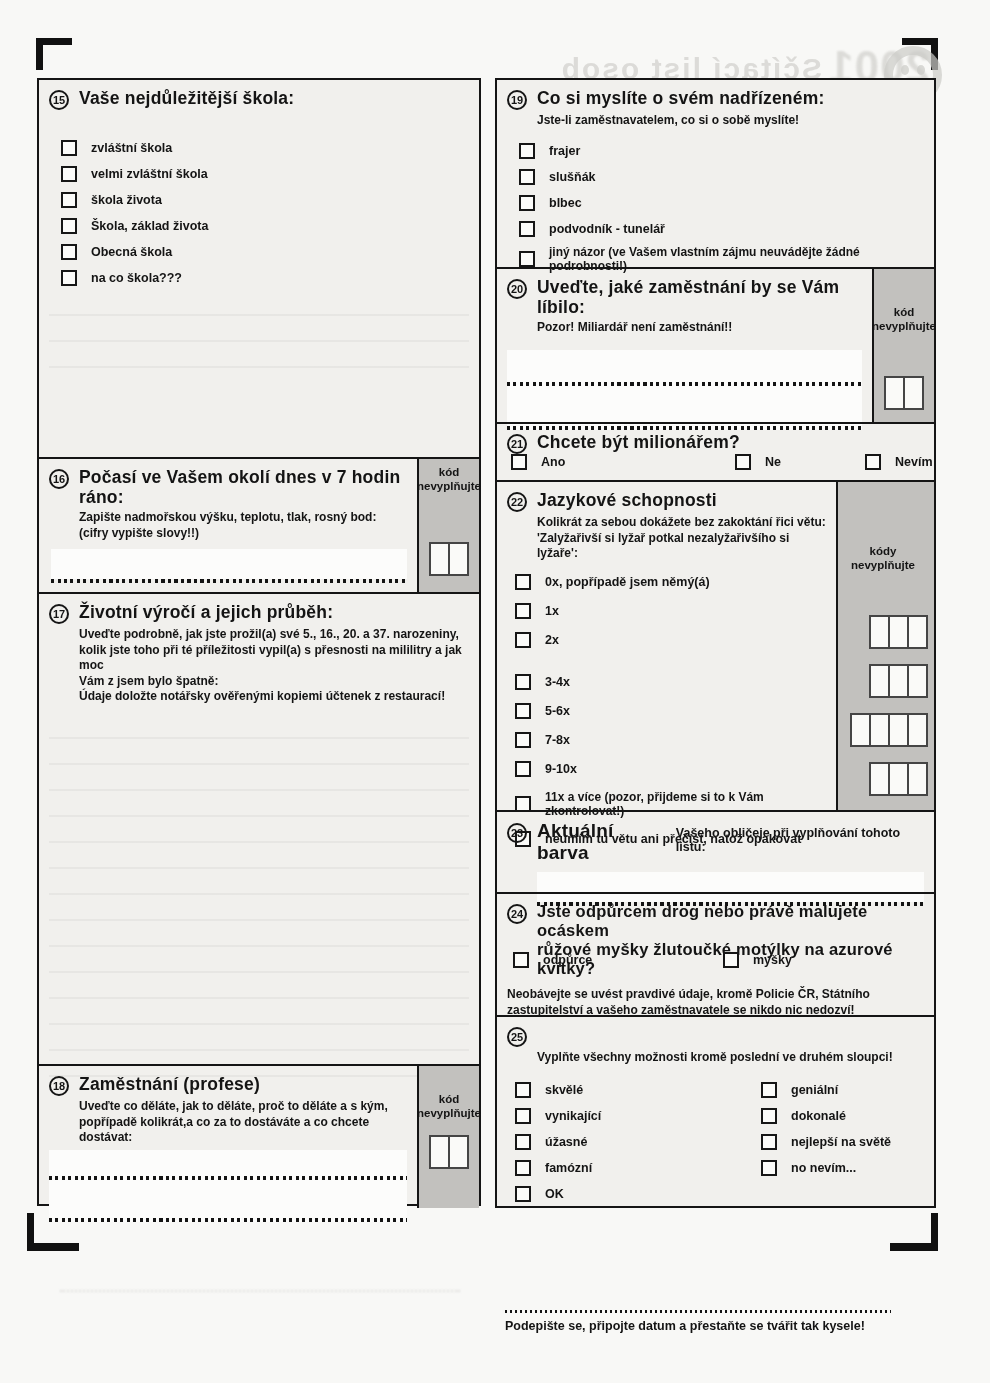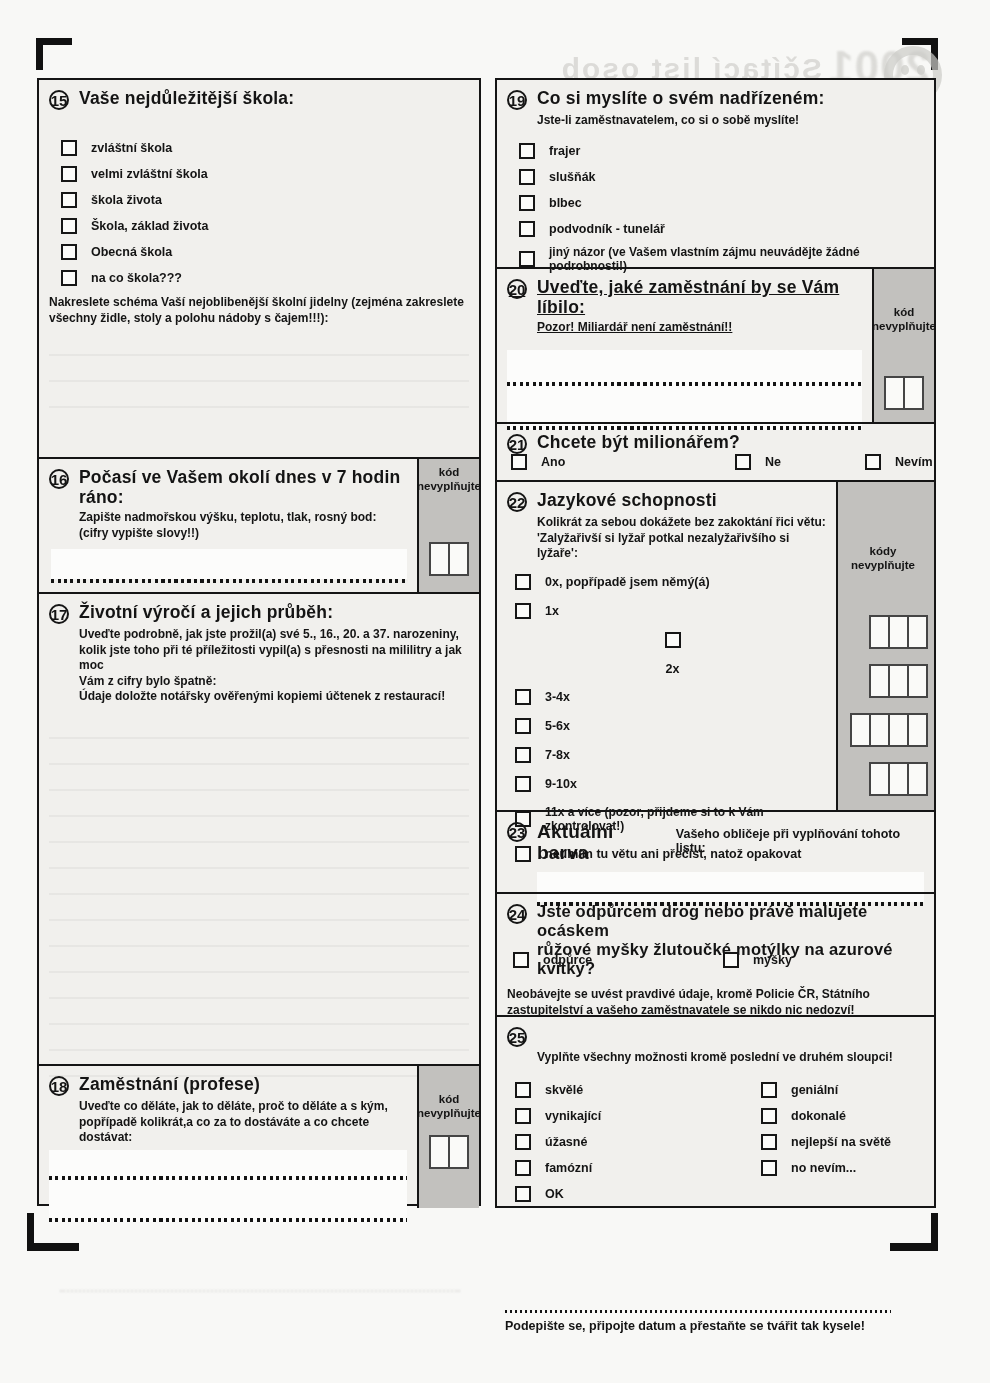--- a/index.html
+++ b/index.html
@@ -57,21 +57,21 @@
   .col-left  { left:37px;  top:78px; width:444px; height:1128px; }
   .col-right { left:495px; top:78px; width:441px; height:1130px; }
 
   .section { position:relative; border-top:2px solid #151515; padding:8px 10px; width:100%; }
   .section:first-child { border-top:none; }
 
   .qhead { display:flex; align-items:flex-start; gap:10px; }
   .qnum {
     flex:none; width:20px; height:20px; border:2px solid #151515; border-radius:50%;
     display:inline-flex; align-items:center; justify-content:center;
-    font-size:15px; margin-top:2px; background:transparent;
+    font-size:11px; margin-top:2px; background:transparent;
   }
   .qtitle { font-size:17.5px; line-height:1.15; letter-spacing:.2px; }
   .qsub   { font-size:12px; line-height:1.3; margin-left:30px; margin-top:3px; }
   .note   { font-size:12px; line-height:1.35; margin-top:8px; }
 
   .cbrow { display:flex; align-items:center; gap:14px; }
   .cb {
     flex:none; width:16px; height:16px;
     border:2px solid #161616; background:#fbfbf9;
   }
@@ -138,24 +138,20 @@
           </div>
         <div class="cbrow" style="margin-bottom:10px;">
             <span class="cb"></span>
             <span class="cblabel">Obecná škola</span>
           </div>
         <div class="cbrow">
             <span class="cb"></span>
             <span class="cblabel">na co škola???</span>
           </div>
       </div>
-      <div class="note">
-        <div>Nakreslete schéma Vaší nejoblibenější školní jidelny (zejména zakreslete</div>
-        <div>všechny židle, stoly a polohu nádoby s čajem!!!):</div>
-      </div>
       <div class="ghost-lines" style="height:92px; margin-top:4px;"></div>
     </div>
 
     <div class="section" style="height:135px; padding-right:72px;">
       <div class="qhead">
         <span class="qnum">16</span>
         <span class="qtitle">Počasí ve Vašem okolí dnes v 7 hodin ráno:</span>
       </div>
       <div class="qsub">
         <div>Zapište nadmořskou výšku, teplotu, tlak, rosný bod:</div>
@@ -173,21 +169,21 @@
     </div>
 
     <div class="section" style="height:472px;">
       <div class="qhead">
         <span class="qnum">17</span>
         <span class="qtitle">Životní výročí a jejich průběh:</span>
       </div>
       <div class="qsub">
         <div>Uveďte podrobně, jak jste prožil(a) své 5., 16., 20. a 37. narozeniny,</div>
         <div>kolik jste toho při té příležitosti vypil(a) s přesnosti na mililitry a jak moc</div>
-        <div>Vám z cifry bylo špatně:</div>
+        <div>Vám z jsem bylo špatně:</div>
         <div>Údaje doložte notářsky ověřenými kopiemi účtenek z restaurací!</div>
       </div>
       <div class="ghost-lines" style="height:370px; margin-top:8px;"></div>
     </div>
 
     <div class="section" style="height:144px; padding-right:72px;">
       <div class="qhead">
         <span class="qnum">18</span>
         <span class="qtitle">Zaměstnání (profese)</span>
       </div>
@@ -236,21 +232,21 @@
             <span class="cb"></span>
             <span class="cblabel">podvodník - tunelář</span>
           </div>
         <div class="cbrow">
             <span class="cb"></span>
             <span class="cblabel" style="font-size:12px;">jiný názor (ve Vašem vlastním zájmu neuvádějte žádné podrobnosti!)</span>
           </div>
       </div>
     </div>
 
-    <div class="section" style="height:155px; padding-right:72px;text-decoration:underline;">
+    <div class="section" style="height:155px; padding-right:72px;">
       <div class="qhead">
         <span class="qnum">20</span>
         <span class="qtitle">Uveďte, jaké zaměstnání by se Vám líbilo:</span>
       </div>
       <div class="qsub">Pozor! Miliardář není zaměstnání!!</div>
       <div class="writearea" style="margin-top:14px; padding-top:32px;">
         <div class="dotline"></div>
         <div style="height:40px;"></div>
         <div class="dotline"></div>
       </div>
@@ -293,21 +289,21 @@
       </div>
       <div style="margin:12px 0 0 8px;">
         <div class="cbrow" style="margin-bottom:13px;">
             <span class="cb"></span>
             <span class="cblabel">0x, popřípadě jsem němý(á)</span>
           </div>
         <div class="cbrow" style="margin-bottom:13px;">
             <span class="cb"></span>
             <span class="cblabel">1x</span>
           </div>
-        <div class="cbrow" style="margin-bottom:13px;flex-direction:column;">
+        <div class="cbrow" style="margin-bottom:26px;">
             <span class="cb"></span>
             <span class="cblabel">2x</span>
           </div>
         <div class="cbrow" style="margin-bottom:13px;">
             <span class="cb"></span>
             <span class="cblabel">3-4x</span>
           </div>
         <div class="cbrow" style="margin-bottom:13px;">
             <span class="cb"></span>
             <span class="cblabel">5-6x</span>

